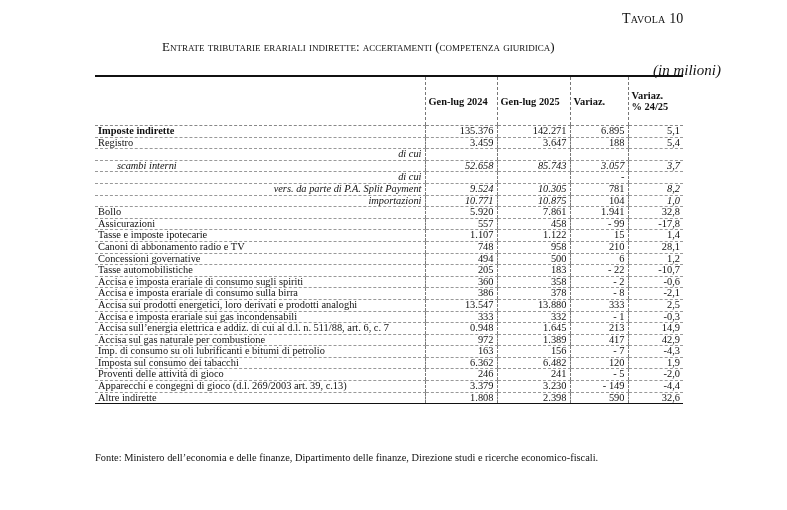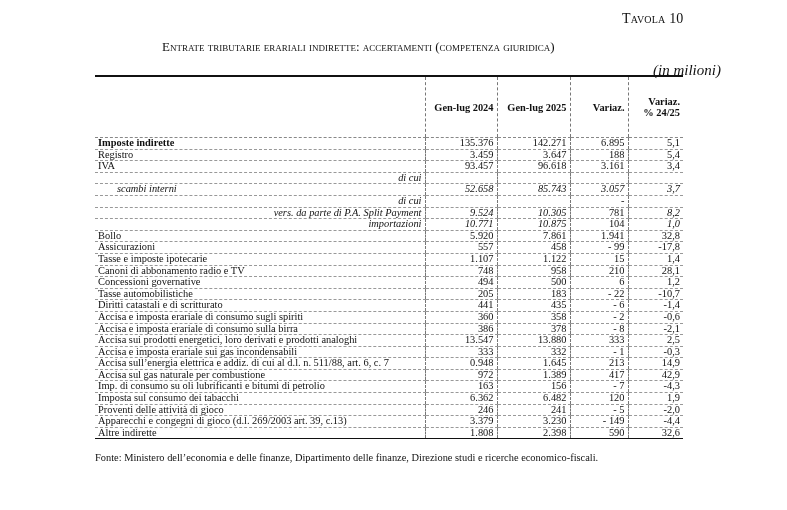--- a/index.html
+++ b/index.html
@@ -3,21 +3,21 @@
 <meta charset="utf-8">
 <style>
   html, body { margin: 0; padding: 0; background: #ffffff; }
   body { width: 787px; height: 510px; position: relative; overflow: hidden;
          font-family: "Liberation Serif", "DejaVu Serif", serif; color: #111; }
   .tavola { position: absolute; left: 622px; top: 11px; font-size: 14px; font-variant: small-caps; letter-spacing: 0.2px; }
   .title { position: absolute; left: 162px; top: 39px; font-size: 13px; font-variant: small-caps; white-space: nowrap; }
   .unit { position: absolute; left: 626px; top: 62px; font-size: 15px; font-style: italic; margin-left: 27px; }
   table { position: absolute; left: 95px; top: 75px; width: 588px; border-collapse: collapse; font-size: 10.4px; }
   thead tr { border-top: 2px solid #111; }
-  th { font-weight: bold; font-size: 10.4px; height: 24px; padding: 18px 3px; text-align: right; line-height: 11px;
+  th { font-weight: bold; font-size: 10.4px; height: 24px; padding: 12px 3px; text-align: left; line-height: 11px;
        border-left: 1px dashed #777; border-bottom: 1px dashed #888; }
   th:first-child { border-left: none; }
   td { height: 10.6px; padding: 0 3px; line-height: 10.6px; border-bottom: 1px dashed #999; border-left: 1px dashed #777; white-space: nowrap; }
   td:first-child { border-left: none; text-align: left; }
   td.num { text-align: right; }
   tr.bold td { font-weight: bold; }
   tr.italic td { font-style: italic; }
   td.indent { padding-left: 22px; }
   td.right-label { text-align: right; }
   tbody tr:last-child td { border-bottom: 1.5px solid #111; }
@@ -56,27 +56,20 @@
         <td class="num">6.895</td>
         <td class="num">5,1</td>
       </tr>
       <tr>
         <td>Registro</td>
         <td class="num">3.459</td>
         <td class="num">3.647</td>
         <td class="num">188</td>
         <td class="num">5,4</td>
       </tr>
-      <tr>
-        <td>IVA</td>
-        <td class="num">93.457</td>
-        <td class="num">96.618</td>
-        <td class="num">3.161</td>
-        <td class="num">3,4</td>
-      </tr>
       <tr class="italic">
         <td class="right-label">di cui</td>
         <td class="num"></td>
         <td class="num"></td>
         <td class="num"></td>
         <td class="num"></td>
       </tr>
       <tr class="italic">
         <td class="indent">scambi interni</td>
         <td class="num">52.658</td>
@@ -141,27 +134,20 @@
         <td class="num">1,2</td>
       </tr>
       <tr>
         <td>Tasse automobilistiche</td>
         <td class="num">205</td>
         <td class="num">183</td>
         <td class="num">- 22</td>
         <td class="num">-10,7</td>
       </tr>
       <tr>
-        <td>Diritti catastali e di scritturato</td>
-        <td class="num">441</td>
-        <td class="num">435</td>
-        <td class="num">- 6</td>
-        <td class="num">-1,4</td>
-      </tr>
-      <tr>
         <td>Accisa e imposta erariale di consumo sugli spiriti</td>
         <td class="num">360</td>
         <td class="num">358</td>
         <td class="num">- 2</td>
         <td class="num">-0,6</td>
       </tr>
       <tr>
         <td>Accisa e imposta erariale di consumo sulla birra</td>
         <td class="num">386</td>
         <td class="num">378</td>

